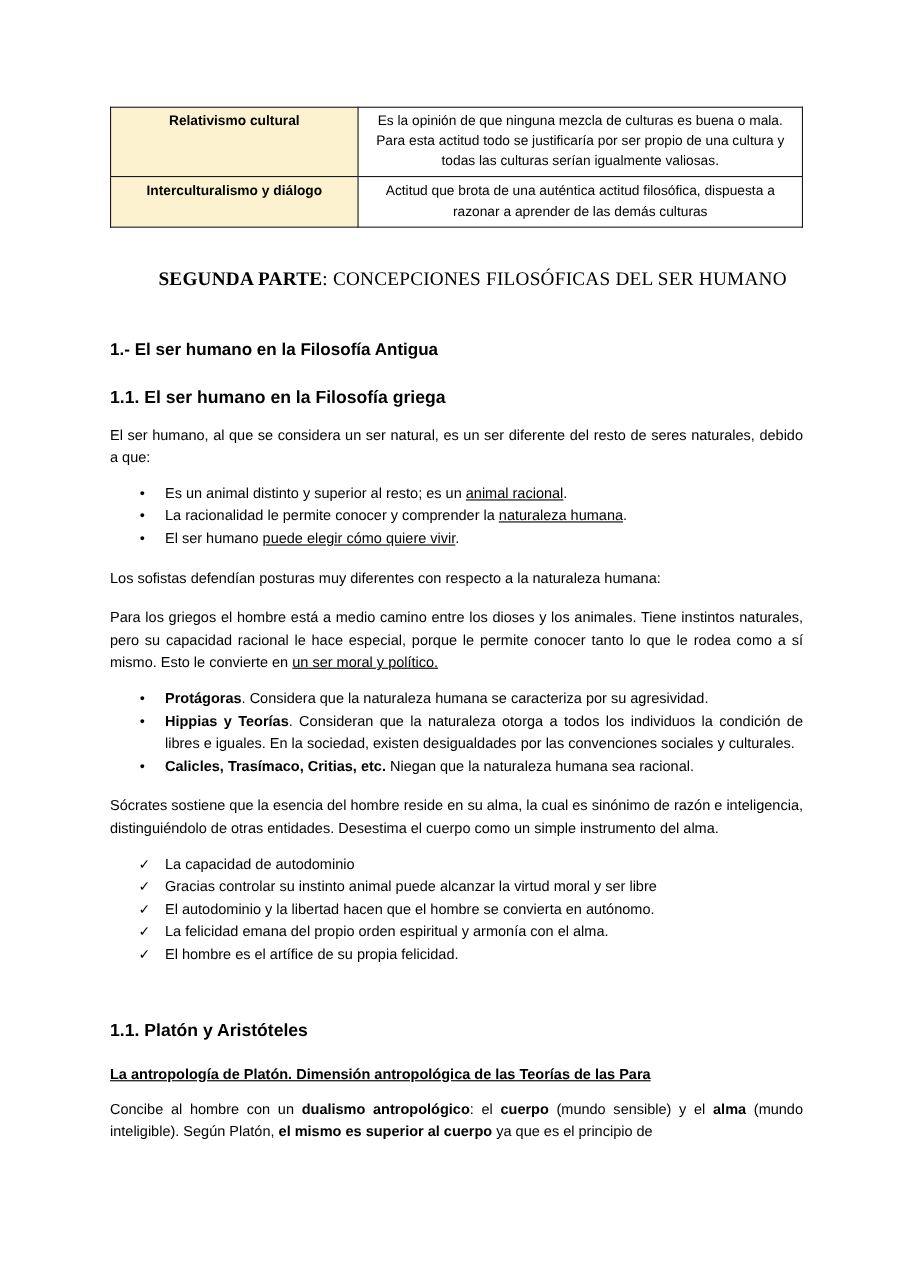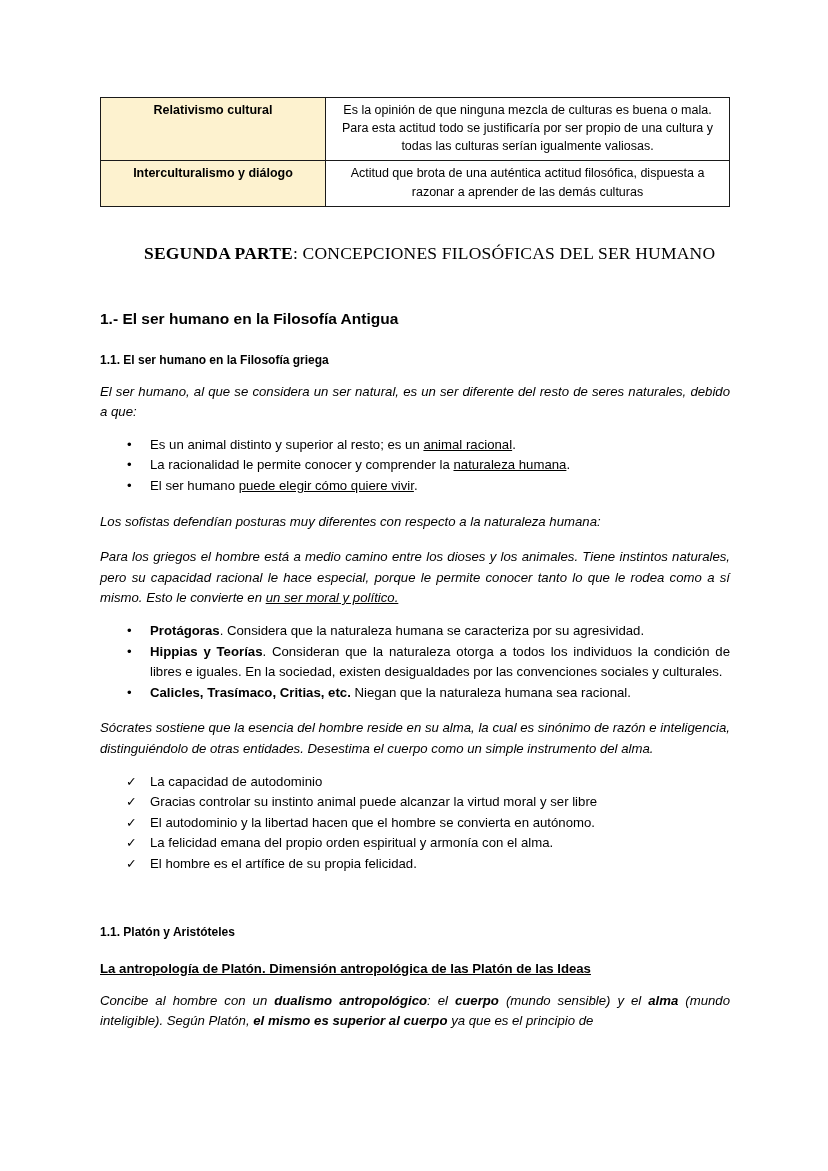--- a/index.html
+++ b/index.html
@@ -37,36 +37,35 @@
   .part-title {
     margin: 36px 0 0 0;
     font-family: "Liberation Serif", serif;
     font-size: 17.5px;
     font-weight: normal;
     letter-spacing: 0.2px;
   }
   .part-title b { font-weight: bold; margin-left: 44px; }
 
   .h-num   { margin: 46px 0 0 0; font-size: 15.5px; font-weight: bold; }
-  .h-sub   { margin: 25px 0 0 0; font-size: 12px; font-weight: bold; }
+  .h-sub   { margin: 25px 0 0 0; font-size: 16px; font-weight: bold; }
   .h-sub.big-gap { margin-top: 50px; }
   .platon-h {
     margin: 22px 0 0 0;
     font-size: 13.2px;
     font-weight: bold;
     text-decoration: underline;
   }
 
   
   p.body {
     margin: 15px 0 0 0;
     font-size: 13.2px;
     line-height: 1.56;
     text-align: justify;
-    font-style: italic;
   }
 
   
   ul {
     list-style: none;
     margin: 12px 0 0 0;
     padding: 0;
     font-size: 13.2px;
     line-height: 1.56;
   }
@@ -157,17 +156,17 @@
       <span class="li-text">La felicidad emana del propio orden espiritual y armonía con el alma.</span>
     </li>
     <li>
       <span class="marker">✓</span>
       <span class="li-text">El hombre es el artífice de su propia felicidad.</span>
     </li>
   </ul>
 
   <h3 class="h-sub big-gap">1.1. Platón y Aristóteles</h3>
 
-  <h4 class="platon-h">La antropología de Platón. Dimensión antropológica de las Platón de las Ideas</h4>
+  <h4 class="platon-h">La antropología de Platón. Dimensión antropológica de las Teorías de las Para</h4>
 
   <p class="body"><span>Concibe al hombre con un </span><b>dualismo antropológico</b><span>: el </span><b>cuerpo</b><span> (mundo sensible) y el </span><b>alma</b><span> (mundo inteligible). Según Platón, </span><b>el mismo es superior al cuerpo</b><span> ya que es el principio de</span></p>
 
 </div>
 
 </body></html>

